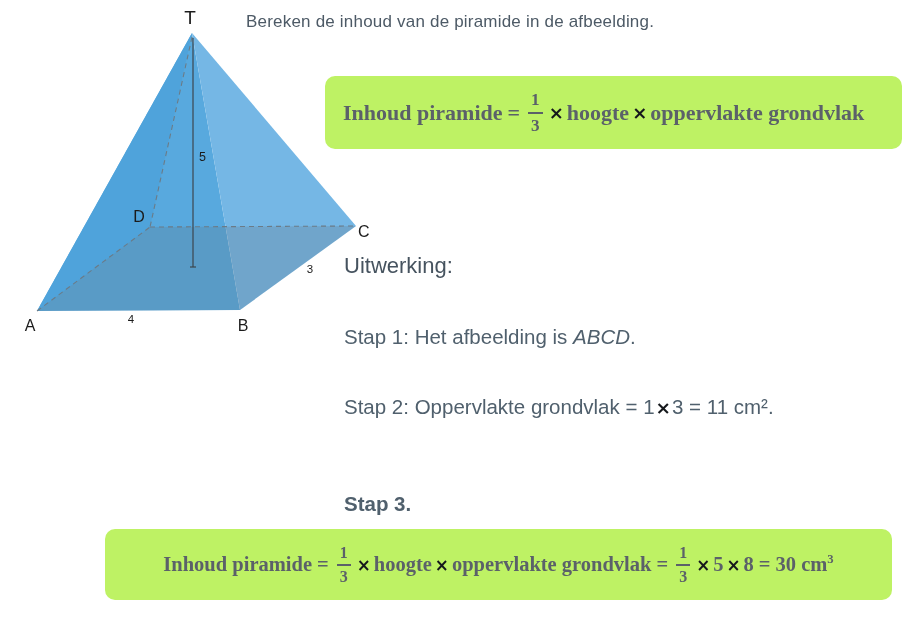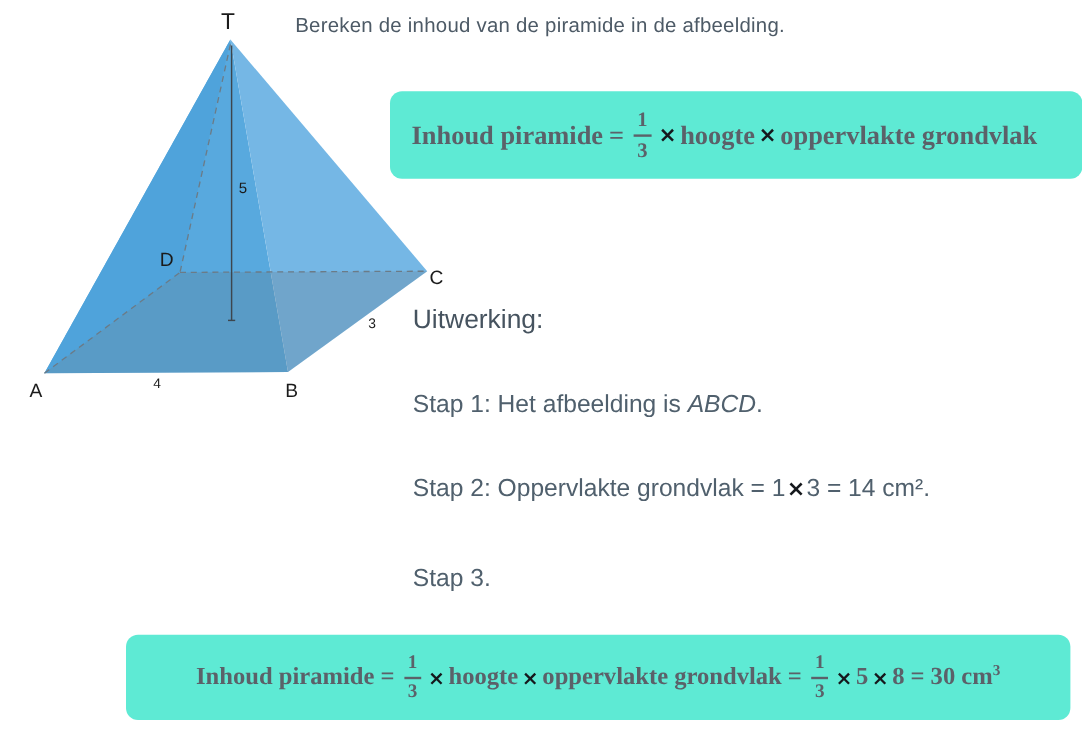--- a/index.html
+++ b/index.html
@@ -27,21 +27,21 @@
     left: 0; top: 0;
   }
   .pyramid-svg text {
     font-family: "Liberation Sans", sans-serif;
     fill: #1b1b1b;
   }
 
   
   .formula-box {
     position: absolute;
-    background: #5eead4;
+    background: #bef264;
     border-radius: 10px;
     display: flex;
     align-items: center;
     font-family: "Liberation Serif", serif;
     font-weight: 700;
     color: #5b6169;
     white-space: nowrap;
     box-sizing: border-box;
   }
   #formula-box-top {
@@ -90,21 +90,21 @@
   }
   .step {
     position: absolute;
     left: 344px;
     font-size: 20.5px;
     color: #50606d;
     white-space: nowrap;
   }
   #step1 { top: 325px; }
   #step2 { top: 395px; }
-  #step3 { top: 470px; }
+  #step3 { top: 492px; font-weight: bold; }
   .step i { font-style: italic; }
   .step .mult { font-size: 0.9em; margin: 0 1px; }
 </style>
 </head>
 <body>
 
 <div class="title">Bereken de inhoud van de piramide in de afbeelding.</div>
 
 <svg class="pyramid-svg" width="380" height="335" viewBox="0 0 380 335">
 
@@ -144,21 +144,21 @@
   <span class="f-text">oppervlakte grondvlak</span>
 </div>
 
 <div class="solution-heading">Uitwerking:</div>
 
 <div class="step" id="step1">
   <span>Stap 1: Het afbeelding is </span><i>ABCD</i><span>.</span>
 </div>
 
 <div class="step" id="step2">
-  <span>Stap 2: Oppervlakte grondvlak = 1</span><span class="mult">×</span><span>3 = 14 cm².</span>
+  <span>Stap 2: Oppervlakte grondvlak = 1</span><span class="mult">×</span><span>3 = 11 cm².</span>
 </div>
 
 <div class="step" id="step3">Stap 3.</div>
 
 <div class="formula-box" id="formula-box-result">
   <span class="f-text">Inhoud piramide</span>
   <span class="eq">=</span>
   <span class="frac">
     <span class="num">1</span>
     <span class="den">3</span>

